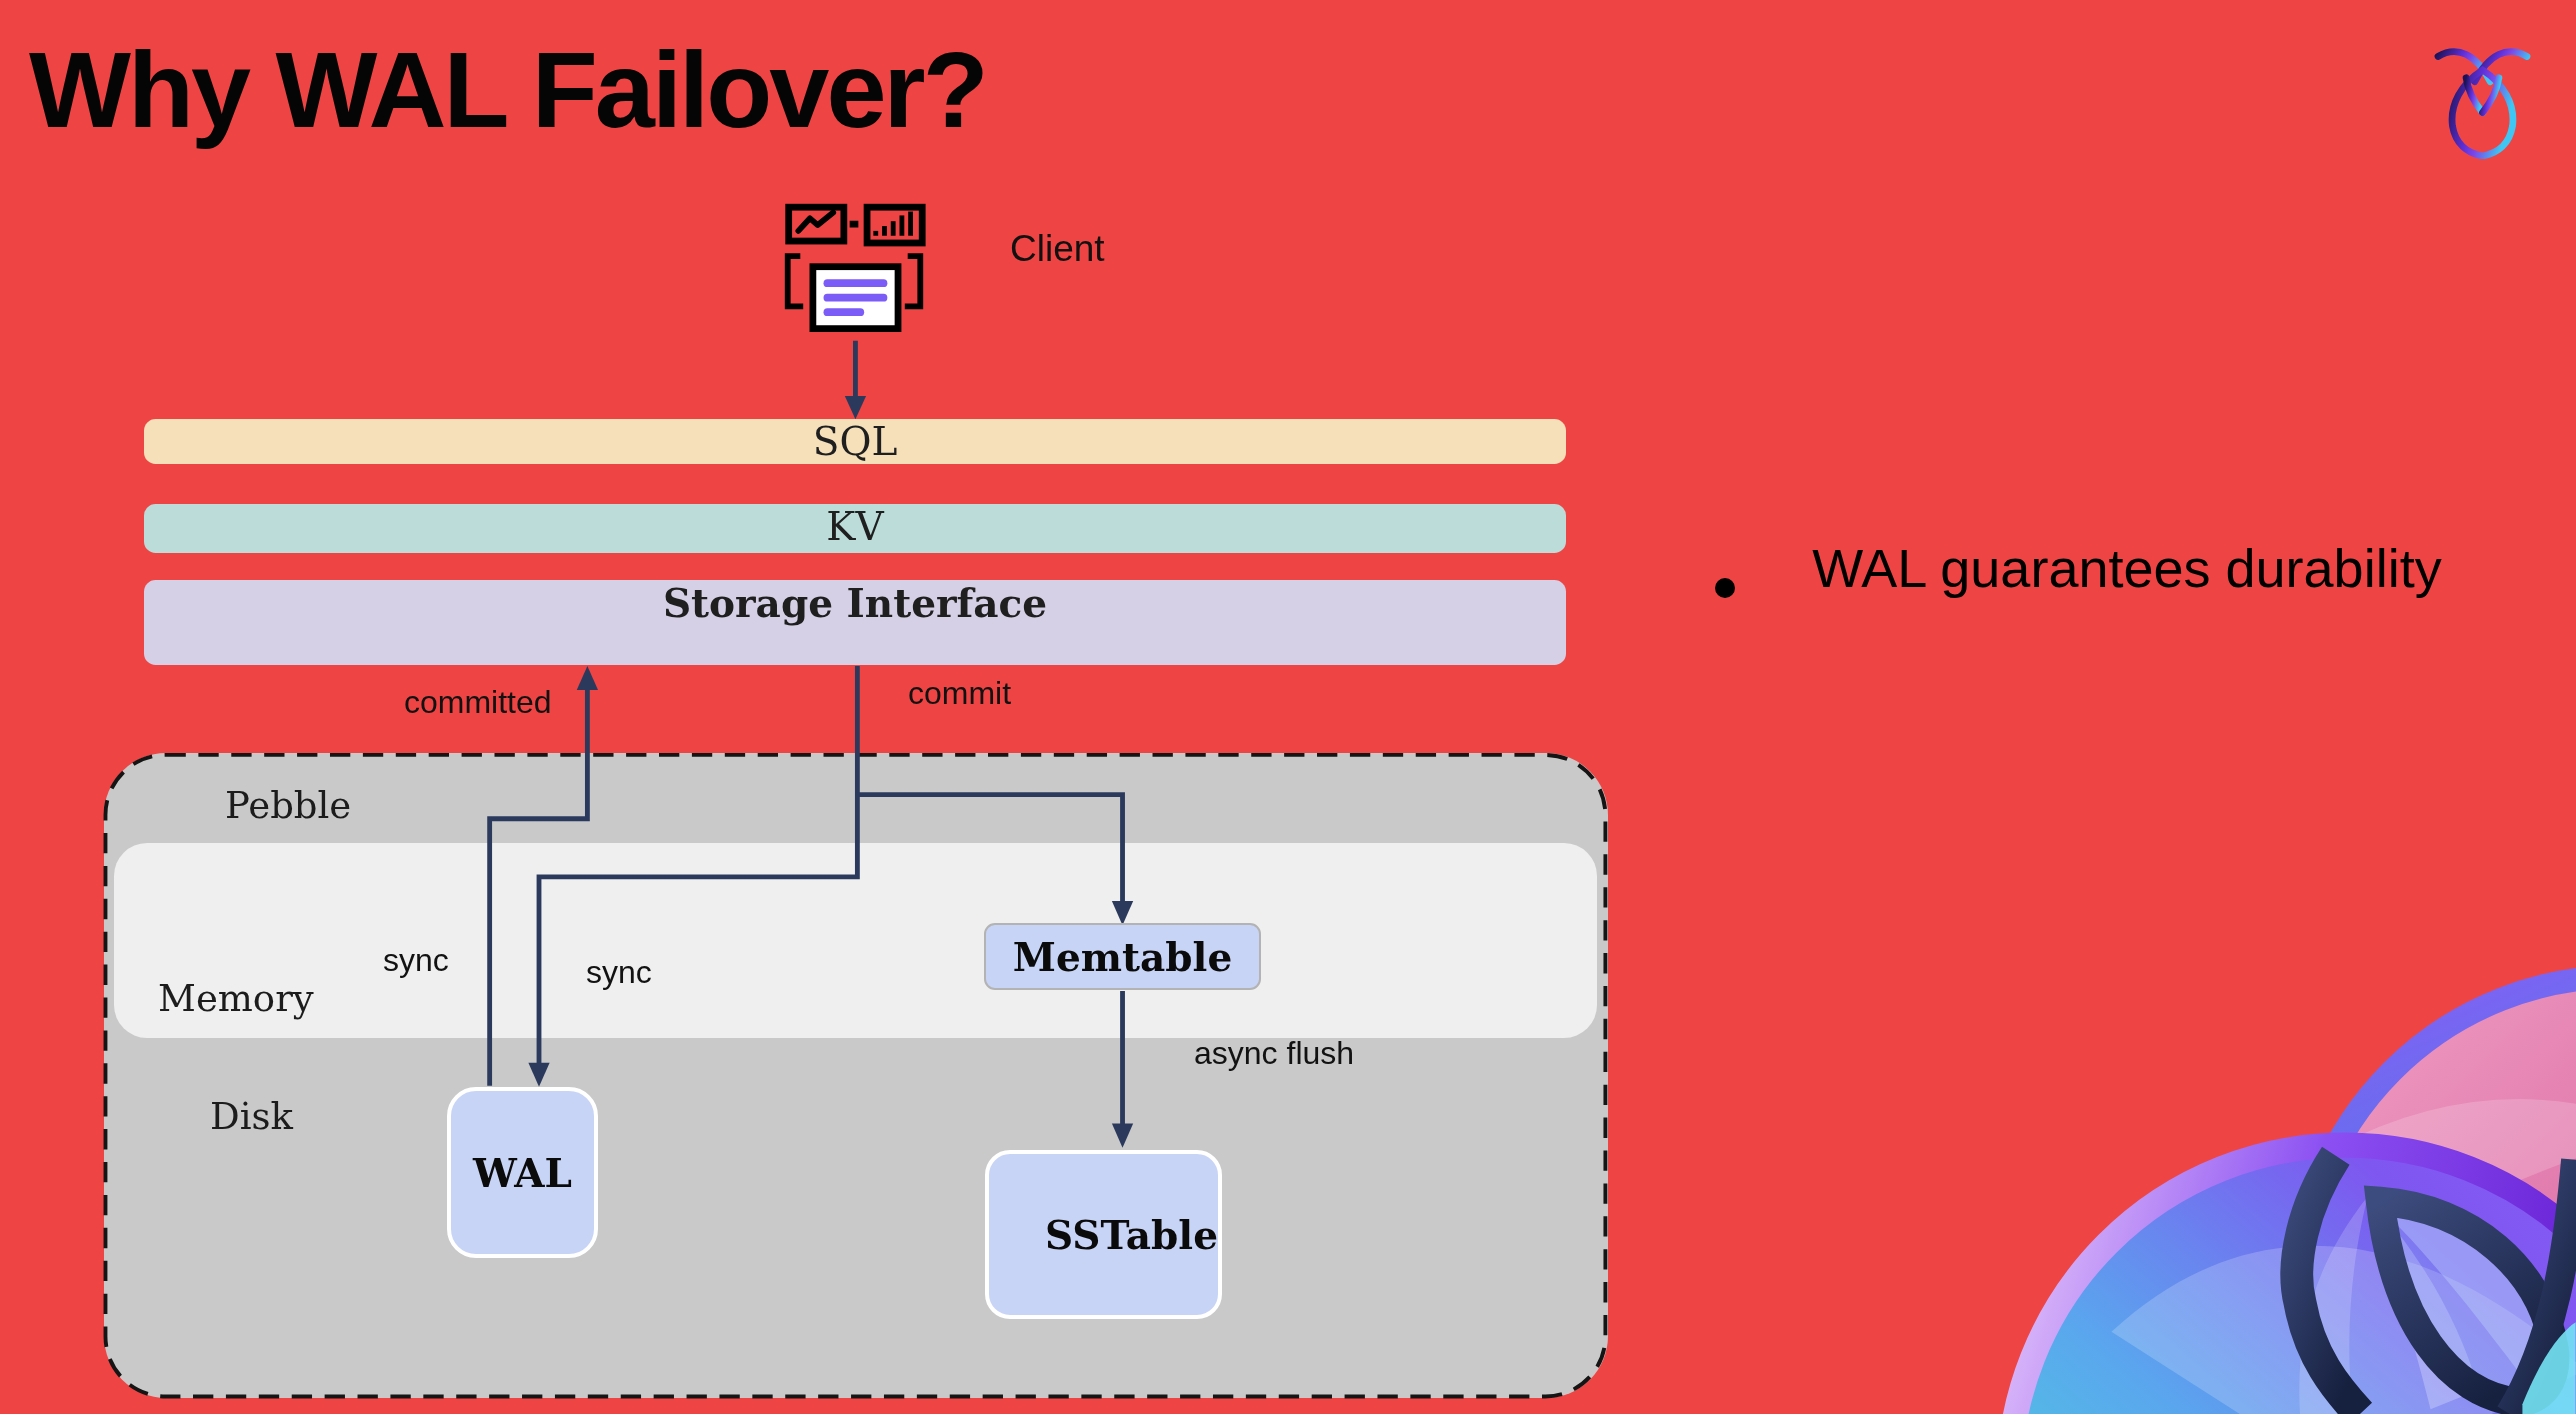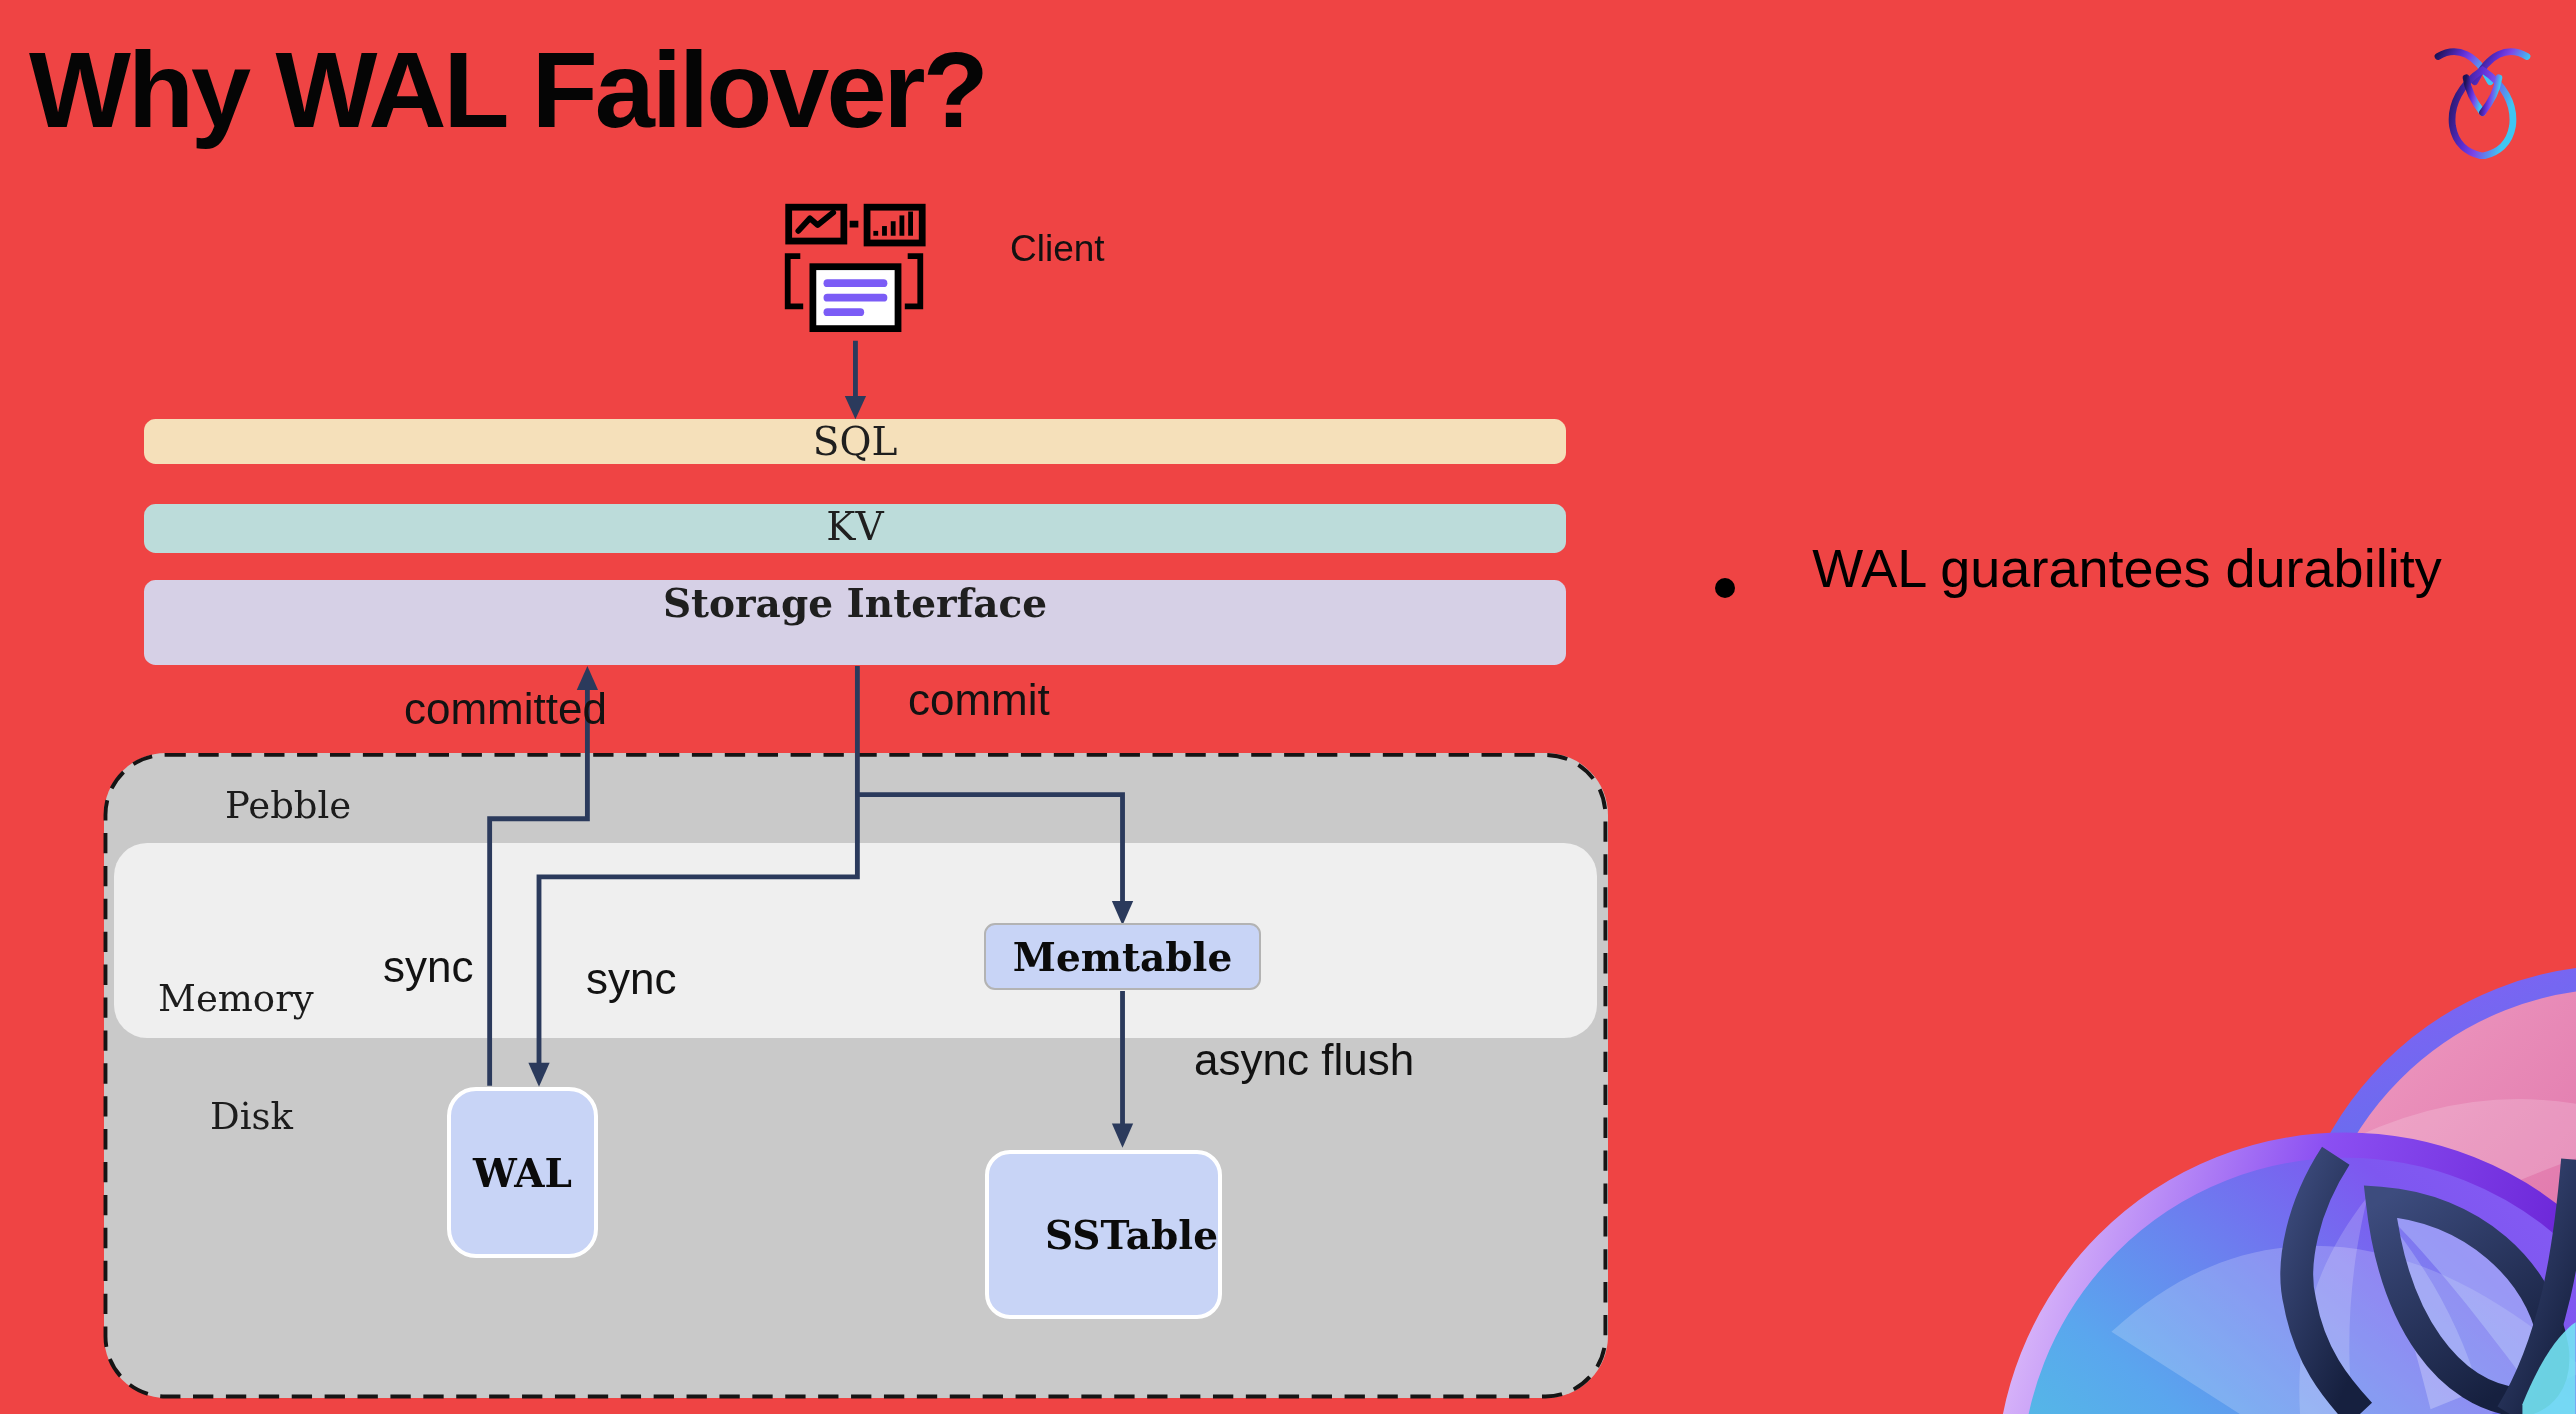--- a/index.html
+++ b/index.html
@@ -40,21 +40,21 @@
   .node {
     background:#c8d4f6; z-index:6; display:flex; align-items:center; justify-content:center;
     font-family:"DejaVu Serif", serif; font-weight:700; font-size:39px; color:#0b0b0b;
     box-sizing:border-box;
   }
   #node-wal      { left:447px;  top:1087px; width:151px; height:171px; border:4.8px solid #ffffff; border-radius:29px; }
   #node-memtable { left:984px; top:923px;  width:277px; height:67px;  border:2.9px solid #b3b3b3; border-radius:11px; }
   #node-sstable  { left:985px; top:1150px; width:237px; height:169px; border:4.8px solid #ffffff; border-radius:25px;justify-content:flex-end; }
 
   
-  .edge-label { font-family:"Liberation Sans", sans-serif; font-size:44px; color:#121212; z-index:7; }
+  .edge-label { font-family:"Liberation Sans", sans-serif; font-size:32px; color:#121212; z-index:7; }
   #elabel-committed { left:404px;  top:684px; }
   #elabel-commit    { left:908px;  top:675px; }
   #elabel-sync1     { left:383px;  top:942px; }
   #elabel-sync2     { left:586px;  top:954px; }
   #elabel-async     { left:1194px; top:1035px; }
 
   
   #client-label { left:1010px; top:228px; font-size:37px; color:#111; z-index:7; }
   #client-icon  { left:779px; top:198px; z-index:7; }
 

